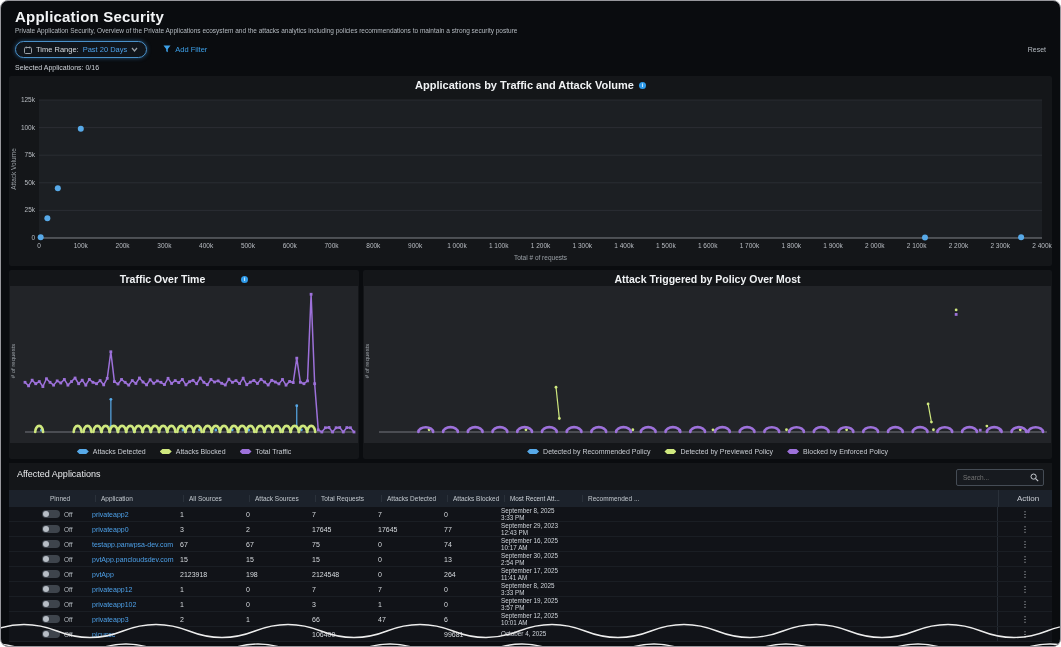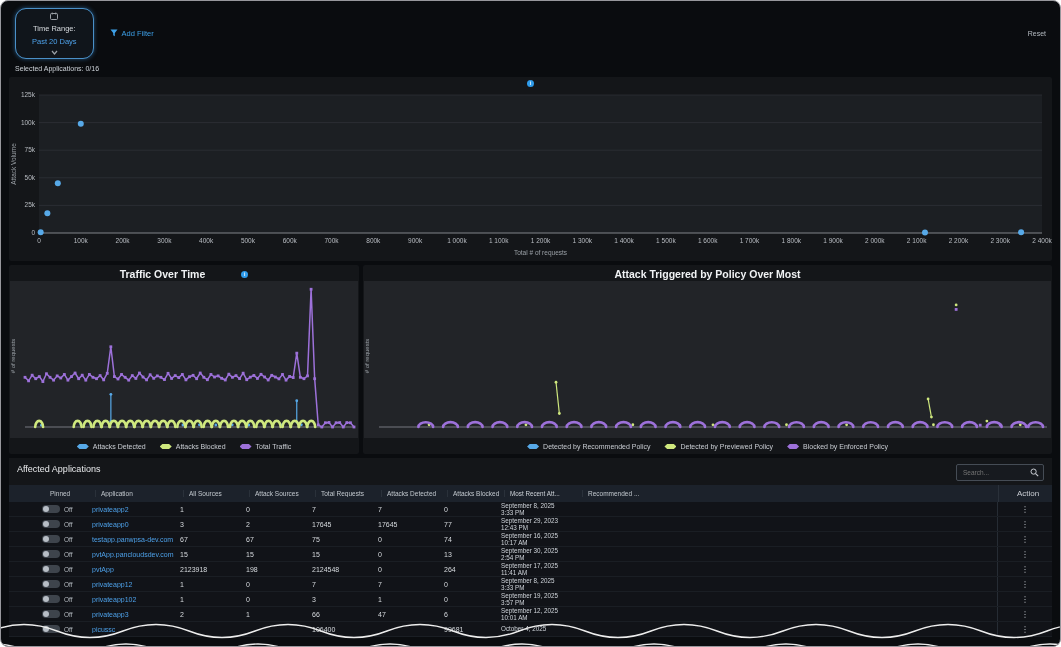--- a/index.html
+++ b/index.html
@@ -5,21 +5,21 @@
   html,body{margin:0;padding:0;background:#ffffff;font-family:"Liberation Sans",sans-serif;}
   .app{position:relative;width:1059px;height:645px;margin:0;background:#0a0c0f;border:1px solid #97979c;
        border-radius:8px;overflow:hidden;color:#d6dade;}
   
   .hdr{padding:7px 14px 0 14px;}
   .hdr h1{margin:0;font-size:15px;font-weight:bold;color:#f2f4f6;letter-spacing:.2px;}
   .hdr .sub{font-size:6.5px;color:#b4bac0;margin-top:2px;}
   
   .fbar{display:flex;align-items:center;gap:16px;padding:7px 14px 0 14px;}
   .pill{display:inline-flex;align-items:center;gap:4px;border:1px solid #4a90c8;box-shadow:0 0 4px rgba(58,140,210,.55);
-        border-radius:11px;padding:3px 16px;background:#10151b;font-size:7.5px;color:#d6dade;cursor:pointer;flex-direction:column;}
+        border-radius:11px;padding:3px 8px;background:#10151b;font-size:7.5px;color:#d6dade;cursor:pointer;}
   .pill .val{color:#4da0e8;}
   .addf{display:inline-flex;align-items:flex-start;gap:4px;color:#3da0e8;font-size:7.5px;cursor:pointer;}
   .reset{margin-left:auto;color:#b4bac0;font-size:7px;cursor:pointer;}
   .selapps{padding:6px 14px 0 14px;font-size:7px;color:#cdd2d8;}
   
   .panel{background:#141619;border-radius:2px;}
   .scatter-panel{margin:5px 8px 0 8px;padding-top:3px;}
   .ptitle{display:flex;align-items:center;justify-content:center;gap:5px;font-size:11px;font-weight:bold;color:#f0f2f4;line-height:13px;}
   .ptitle.small{font-size:10.5px;gap:36px;}
   .infodot{width:7px;height:7px;border-radius:50%;background:#2f9bea;display:inline-flex;align-items:center;justify-content:center;
@@ -58,20 +58,24 @@
   .tg{position:relative;width:18px;height:8px;border-radius:4px;background:#3e444c;display:inline-block;cursor:pointer;flex:0 0 auto;}
   .tg .knob{position:absolute;left:1px;top:1px;width:6px;height:6px;border-radius:50%;background:#b8bec6;}
   .tglbl{font-size:6.5px;color:#b4bac0;}
   .wave{position:absolute;left:0;bottom:0;width:100%;height:40px;pointer-events:none;}
 </style>
 </head>
 <body>
 
 <div class="app">
 
+  <div class="hdr">
+    <h1>Application Security</h1>
+    <div class="sub">Private Application Security, Overview of the Private Applications ecosystem and the attacks analytics including policies recommendations to maintain a strong security posture</div>
+  </div>
 
   <div class="fbar">
     <div class="pill">
       <svg width="8" height="8" viewBox="0 0 8 8">
         <rect x="0.5" y="1.5" width="7" height="6" rx="1" fill="none" stroke="#9aa0a6" stroke-width="1"></rect>
         <line x1="2.2" y1="0.5" x2="2.2" y2="2.5" stroke="#9aa0a6" stroke-width="1"></line>
         <line x1="5.8" y1="0.5" x2="5.8" y2="2.5" stroke="#9aa0a6" stroke-width="1"></line>
       </svg>
       <span>Time Range:</span>
       <span class="val">Past 20 Days</span>
@@ -85,20 +89,21 @@
       </svg>
       <span>Add Filter</span>
     </div>
     <div class="reset">Reset</div>
   </div>
 
   <div class="selapps">Selected Applications: 0/16</div>
 
   <div class="panel scatter-panel">
     <div class="ptitle">
+      <span>Applications by Traffic and Attack Volume</span>
       <span class="infodot">i</span>
     </div>
     <svg width="1043" height="174">
         <rect x="30" y="8" width="1003" height="138" fill="#1c1f23"></rect>
         <line x1="30" x2="1033" y1="8" y2="8" stroke="#34383e" stroke-width="0.6"></line>
         <text x="26" y="10" fill="#b8bcc2" font-size="6.5" text-anchor="end">125k</text>
         <line x1="30" x2="1033" y1="35.599999999999994" y2="35.599999999999994" stroke="#34383e" stroke-width="0.6"></line>
         <text x="26" y="37.599999999999994" fill="#b8bcc2" font-size="6.5" text-anchor="end">100k</text>
         <line x1="30" x2="1033" y1="63.2" y2="63.2" stroke="#34383e" stroke-width="0.6"></line>
         <text x="26" y="65.2" fill="#b8bcc2" font-size="6.5" text-anchor="end">75k</text>

